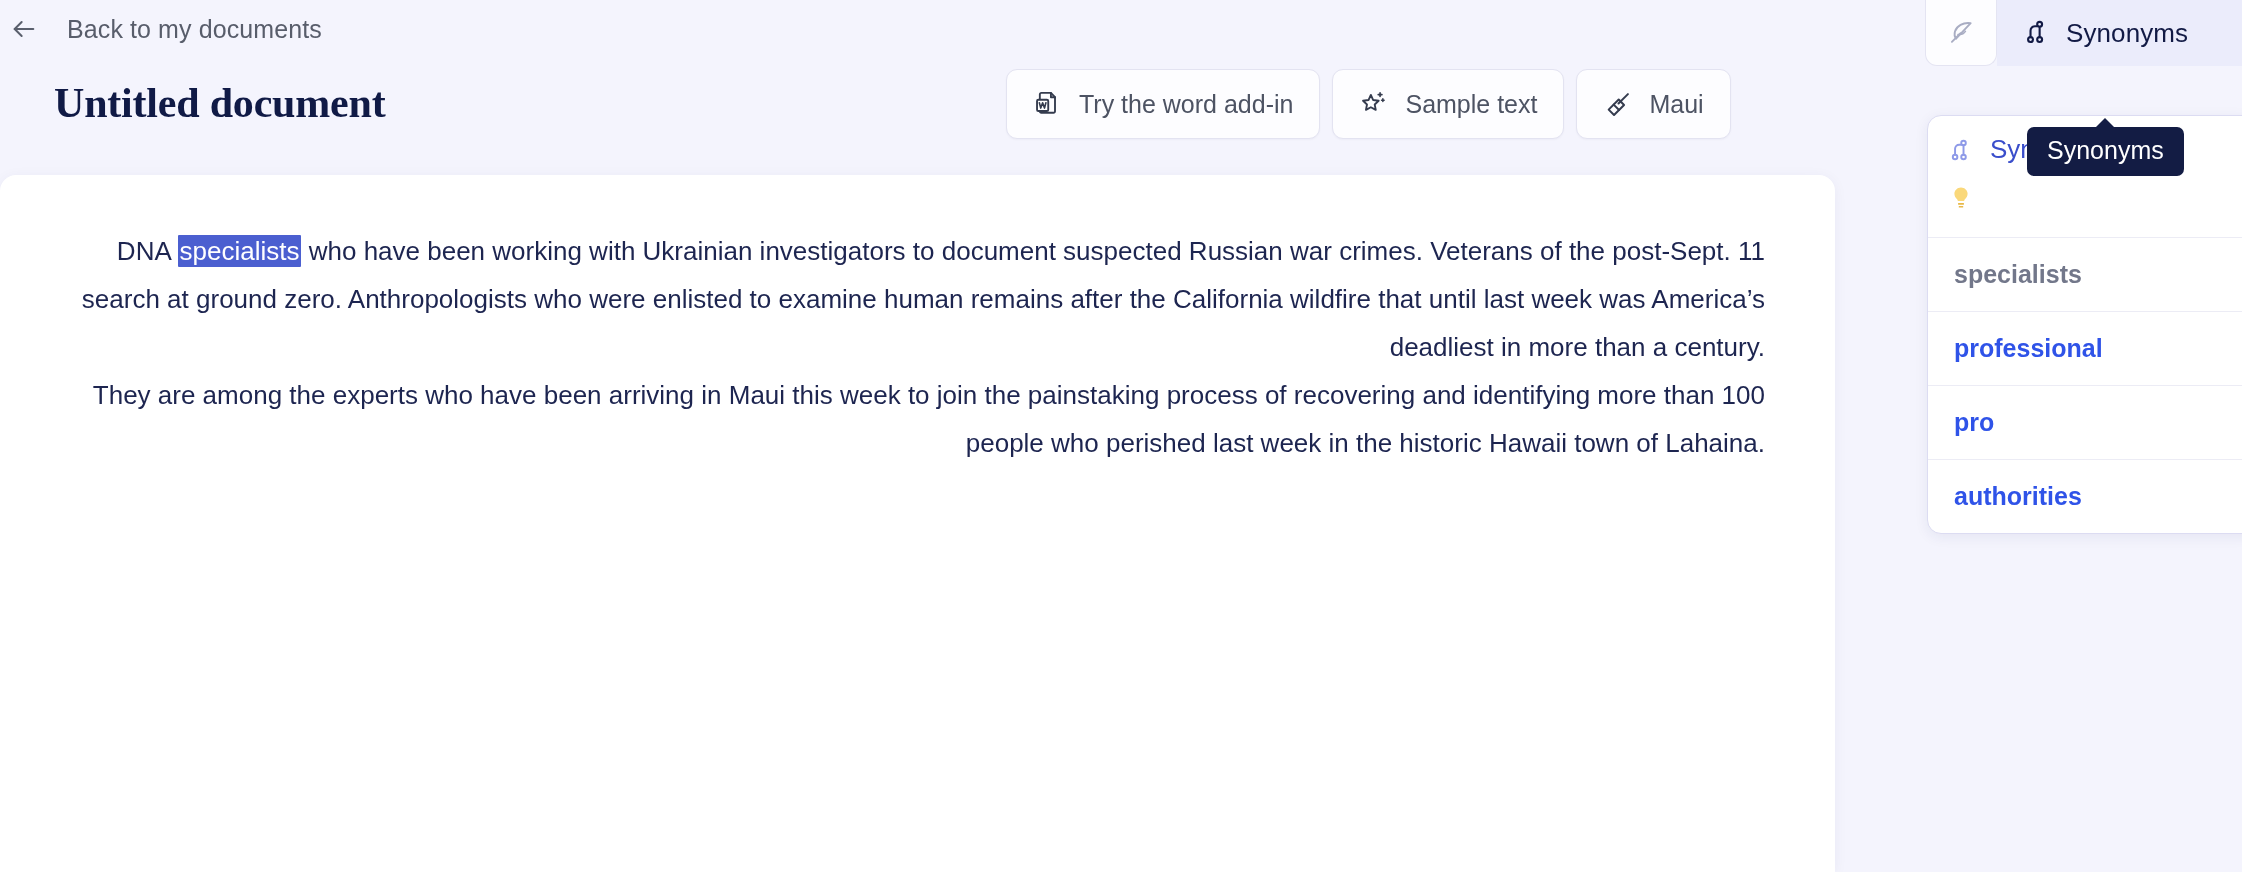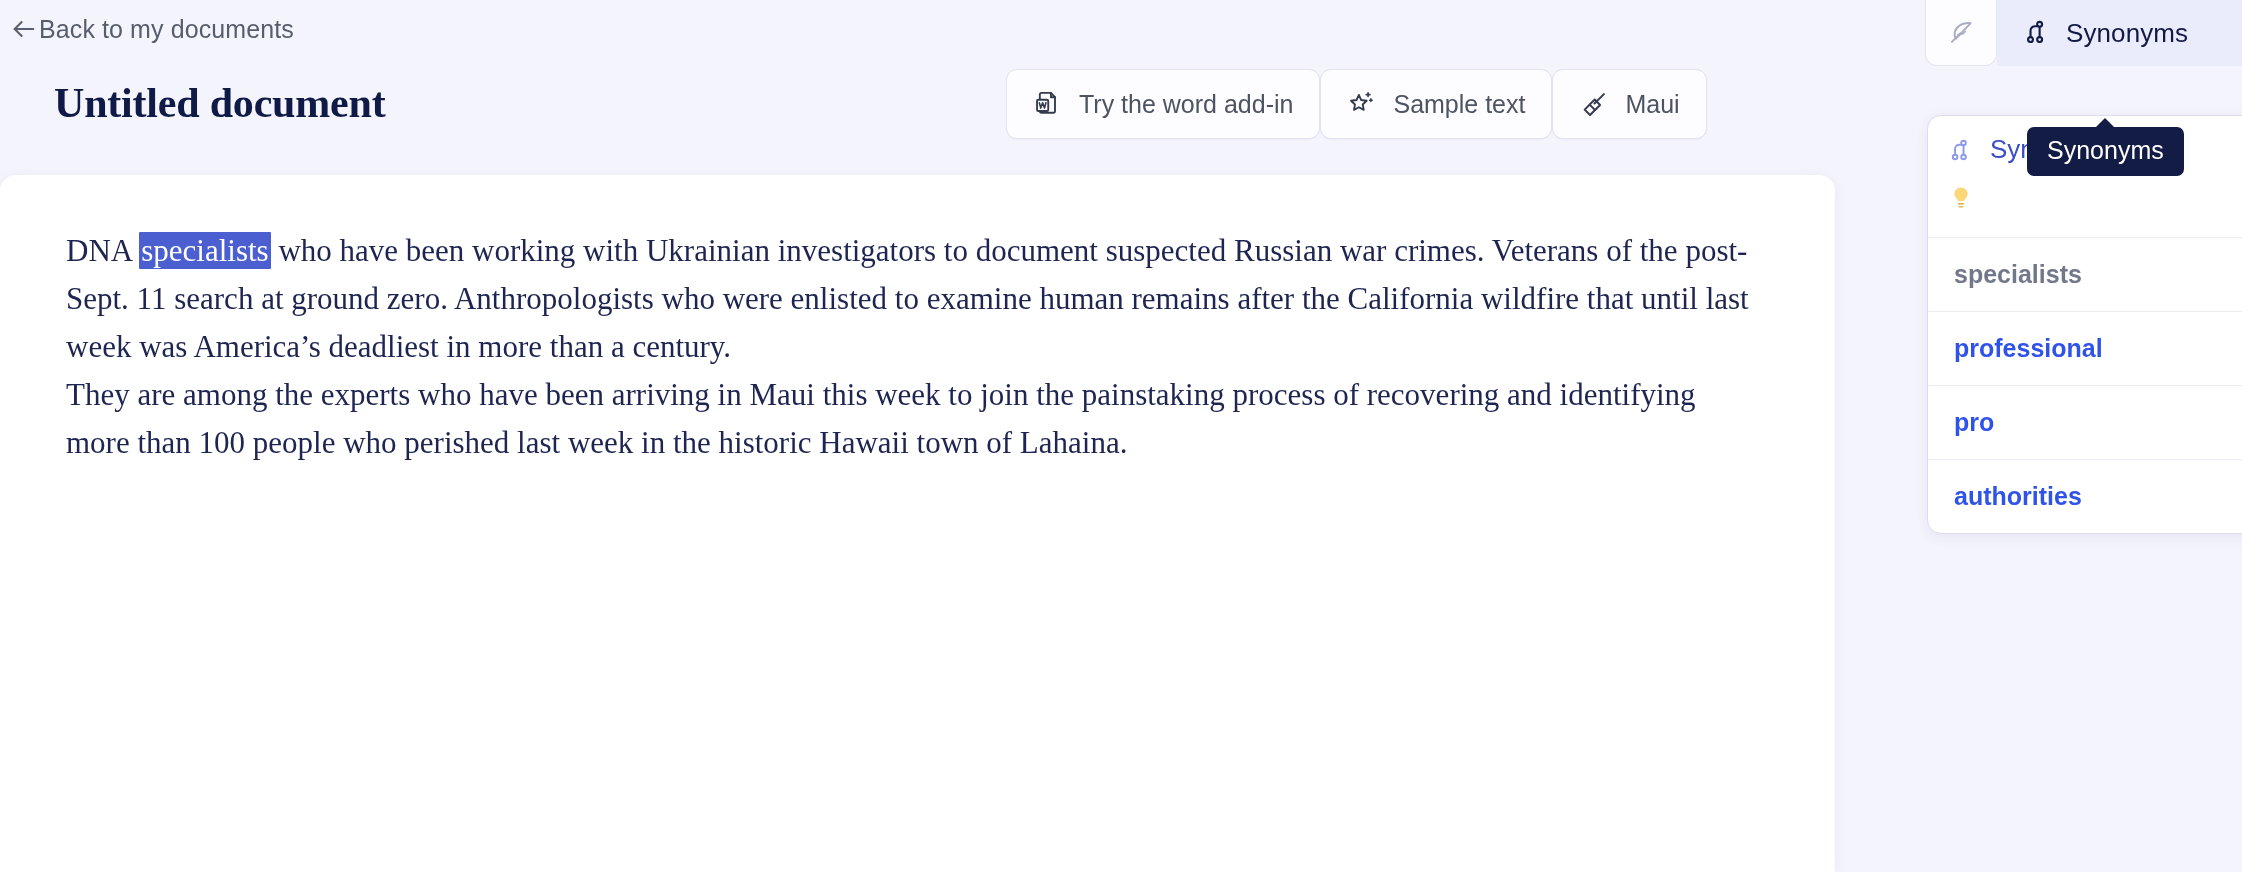--- a/index.html
+++ b/index.html
@@ -26,21 +26,21 @@
   }
 
   
   #back-link {
     position: absolute;
     left: 10px;
     top: 8px;
     height: 42px;
     display: flex;
     align-items: center;
-    gap: 1px;
+    gap: 29px;
     cursor: pointer;
   }
   #back-link .arrow {
     width: 28px; height: 28px;
     display: flex; align-items: center; justify-content: center;
     color: #5a5f6d;
   }
   #back-link .arrow svg { display: block; }
   #back-link .back-label {
     font-size: 25px;
@@ -62,20 +62,21 @@
     white-space: nowrap;
     margin-left: 46px;
   }
 
   
   #toolbar {
     position: absolute;
     top: 69px;
     left: 1006px;
     display: flex;
+    gap: 12px;
     align-items: center;
   }
   .tool-btn {
     height: 70px;
     background: #fdfdff;
     border: 1px solid #e3e3f1;
     border-radius: 11px;
     display: flex;
     align-items: center;
     gap: 16px;
@@ -104,24 +105,25 @@
     width: 1835px;
     height: 697px;
     background: #ffffff;
     border-radius: 16px 16px 0 0;
     box-shadow: 0 2px 14px rgba(30,35,90,0.05);
     overflow: hidden;
   }
 
   #doc-body {
     padding: 52px 70px 0 66px;
-    font-family: Liberation Serif, serif;
-    font-size: 31px;
+    font-family: Liberation Sans, sans-serif;
+    font-size: 26px;
     line-height: 48px;
     color: #1d2550;
+    text-align: right;
   }
   #doc-body p { margin: 0; }
   #doc-body p + p { }
 
   .sel-word {
     background: #4b5fd0;
     color: #ffffff;
     padding: 1px 2px;
     border-radius: 1px;
   }

